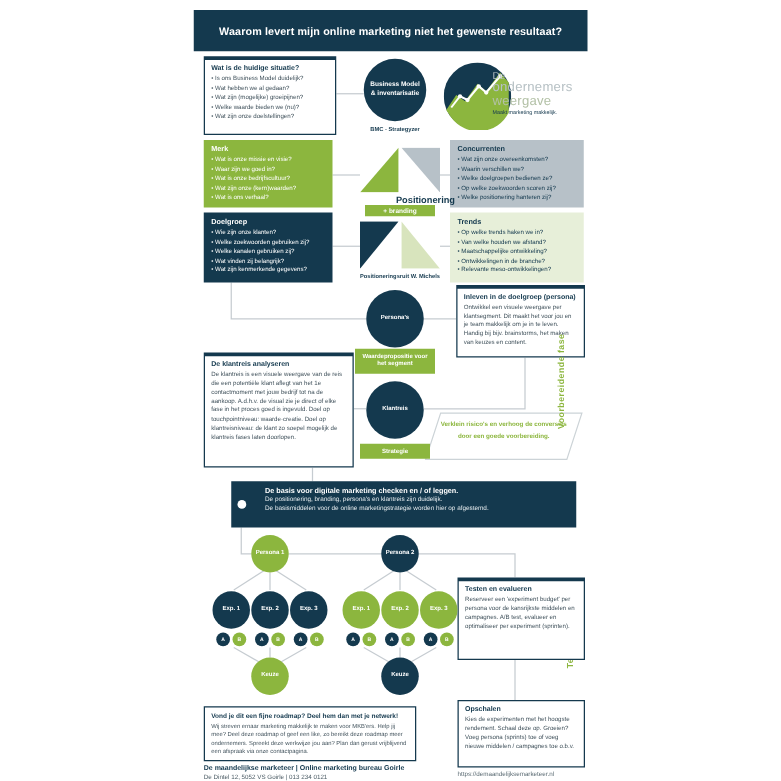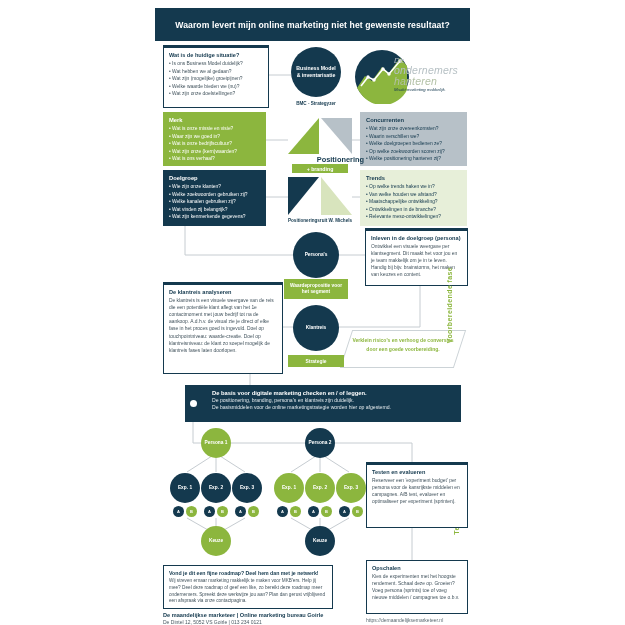--- a/index.html
+++ b/index.html
@@ -143,24 +143,24 @@
         <circle cx="27" cy="27" r="27" fill="#14394e"></circle>
         <path d="M2 38 L10 26 L17 31 L27 17 L34 23 L45 8 L52 16 L52 40 A27 27 0 0 1 6 44 Z" fill="#8cb63e"></path>
         <polyline points="6,36 13,27 19,30 28,19 34,24 45,11" fill="none" stroke="#fff" stroke-width="1.6"></polyline>
         <circle cx="13" cy="27" r="1.7" fill="#fff"></circle>
           <circle cx="19" cy="30" r="1.7" fill="#fff"></circle>
         <circle cx="28" cy="19" r="1.7" fill="#fff"></circle>
           <circle cx="34" cy="24" r="1.7" fill="#fff"></circle>
         <circle cx="45" cy="11" r="1.7" fill="#fff"></circle>
       </svg>
     </div>
-    <div class="abs logo-text" style="left:394px;top:57px;z-index:3;font-style:italic;">
+    <div class="abs logo-text" style="left:394px;top:57px;z-index:3;">
       <div class="l1">De</div>
       <div class="l2">ondernemers</div>
-      <div class="l3">hanteren</div>
+      <div class="l3">weergave</div>
       <div class="l4">Maakt marketing makkelijk.</div>
     </div>
 
     <div class="abs qbox q-green" style="left:163px;top:112px;width:103px;height:54px;">
       <div class="qt">Merk</div>
       <ul class="blist">
         <li>Wat is onze missie en visie?</li>
         <li>Waar zijn we goed in?</li>
         <li>Wat is onze bedrijfscultuur?</li>
         <li>Wat zijn onze (kern)waarden?</li>

